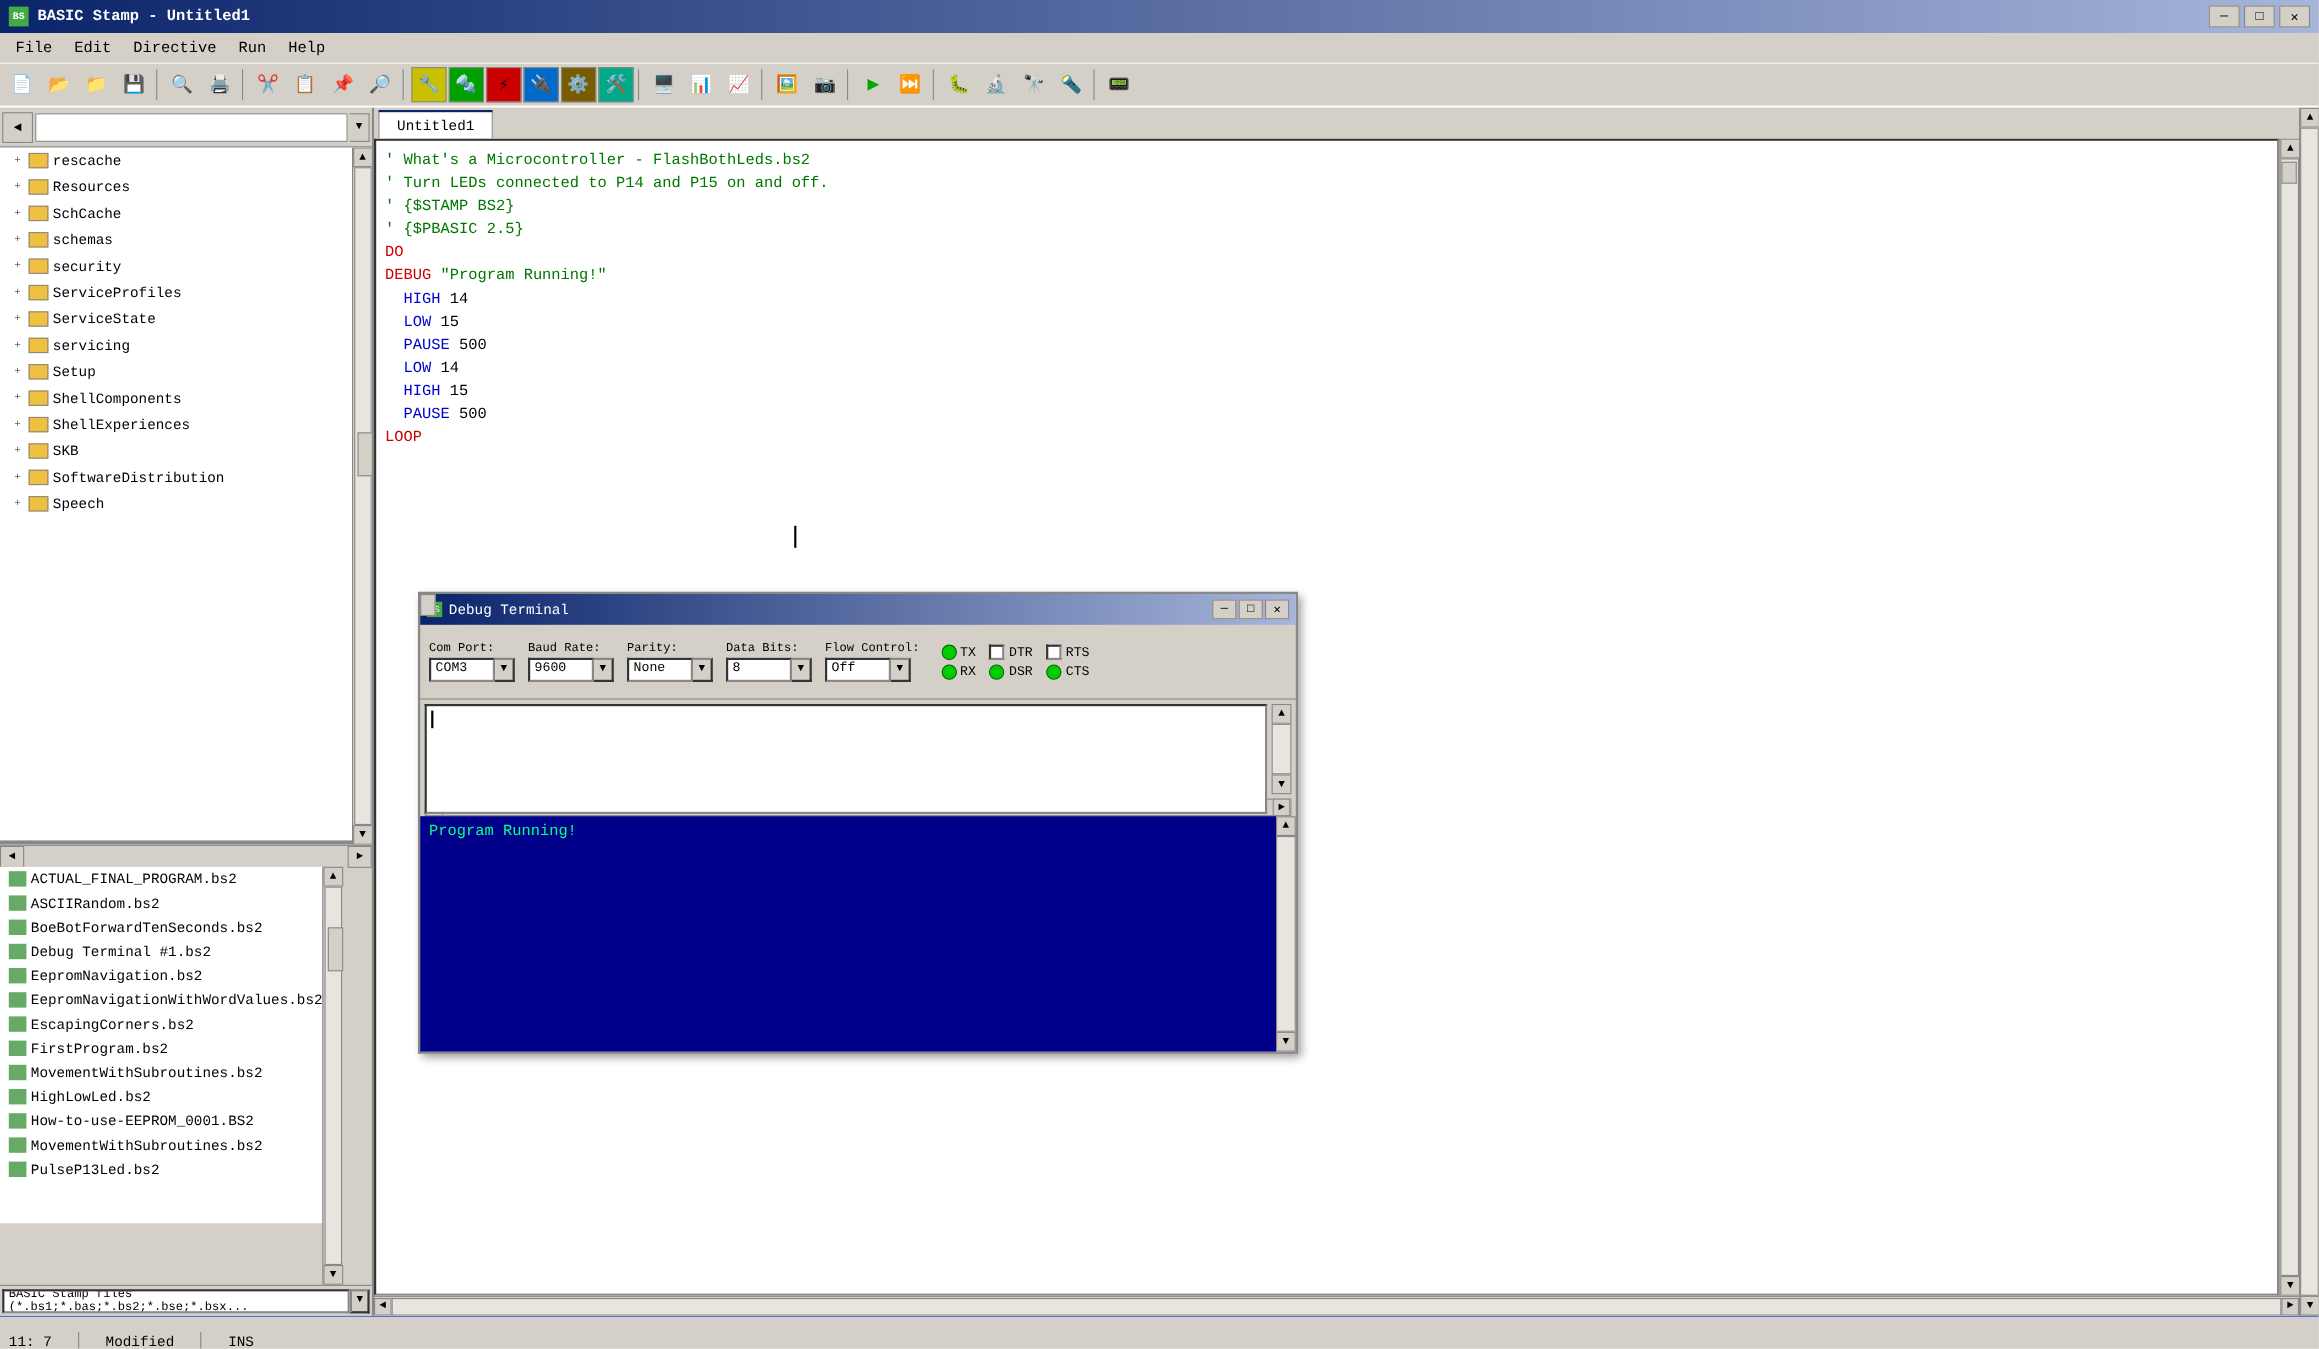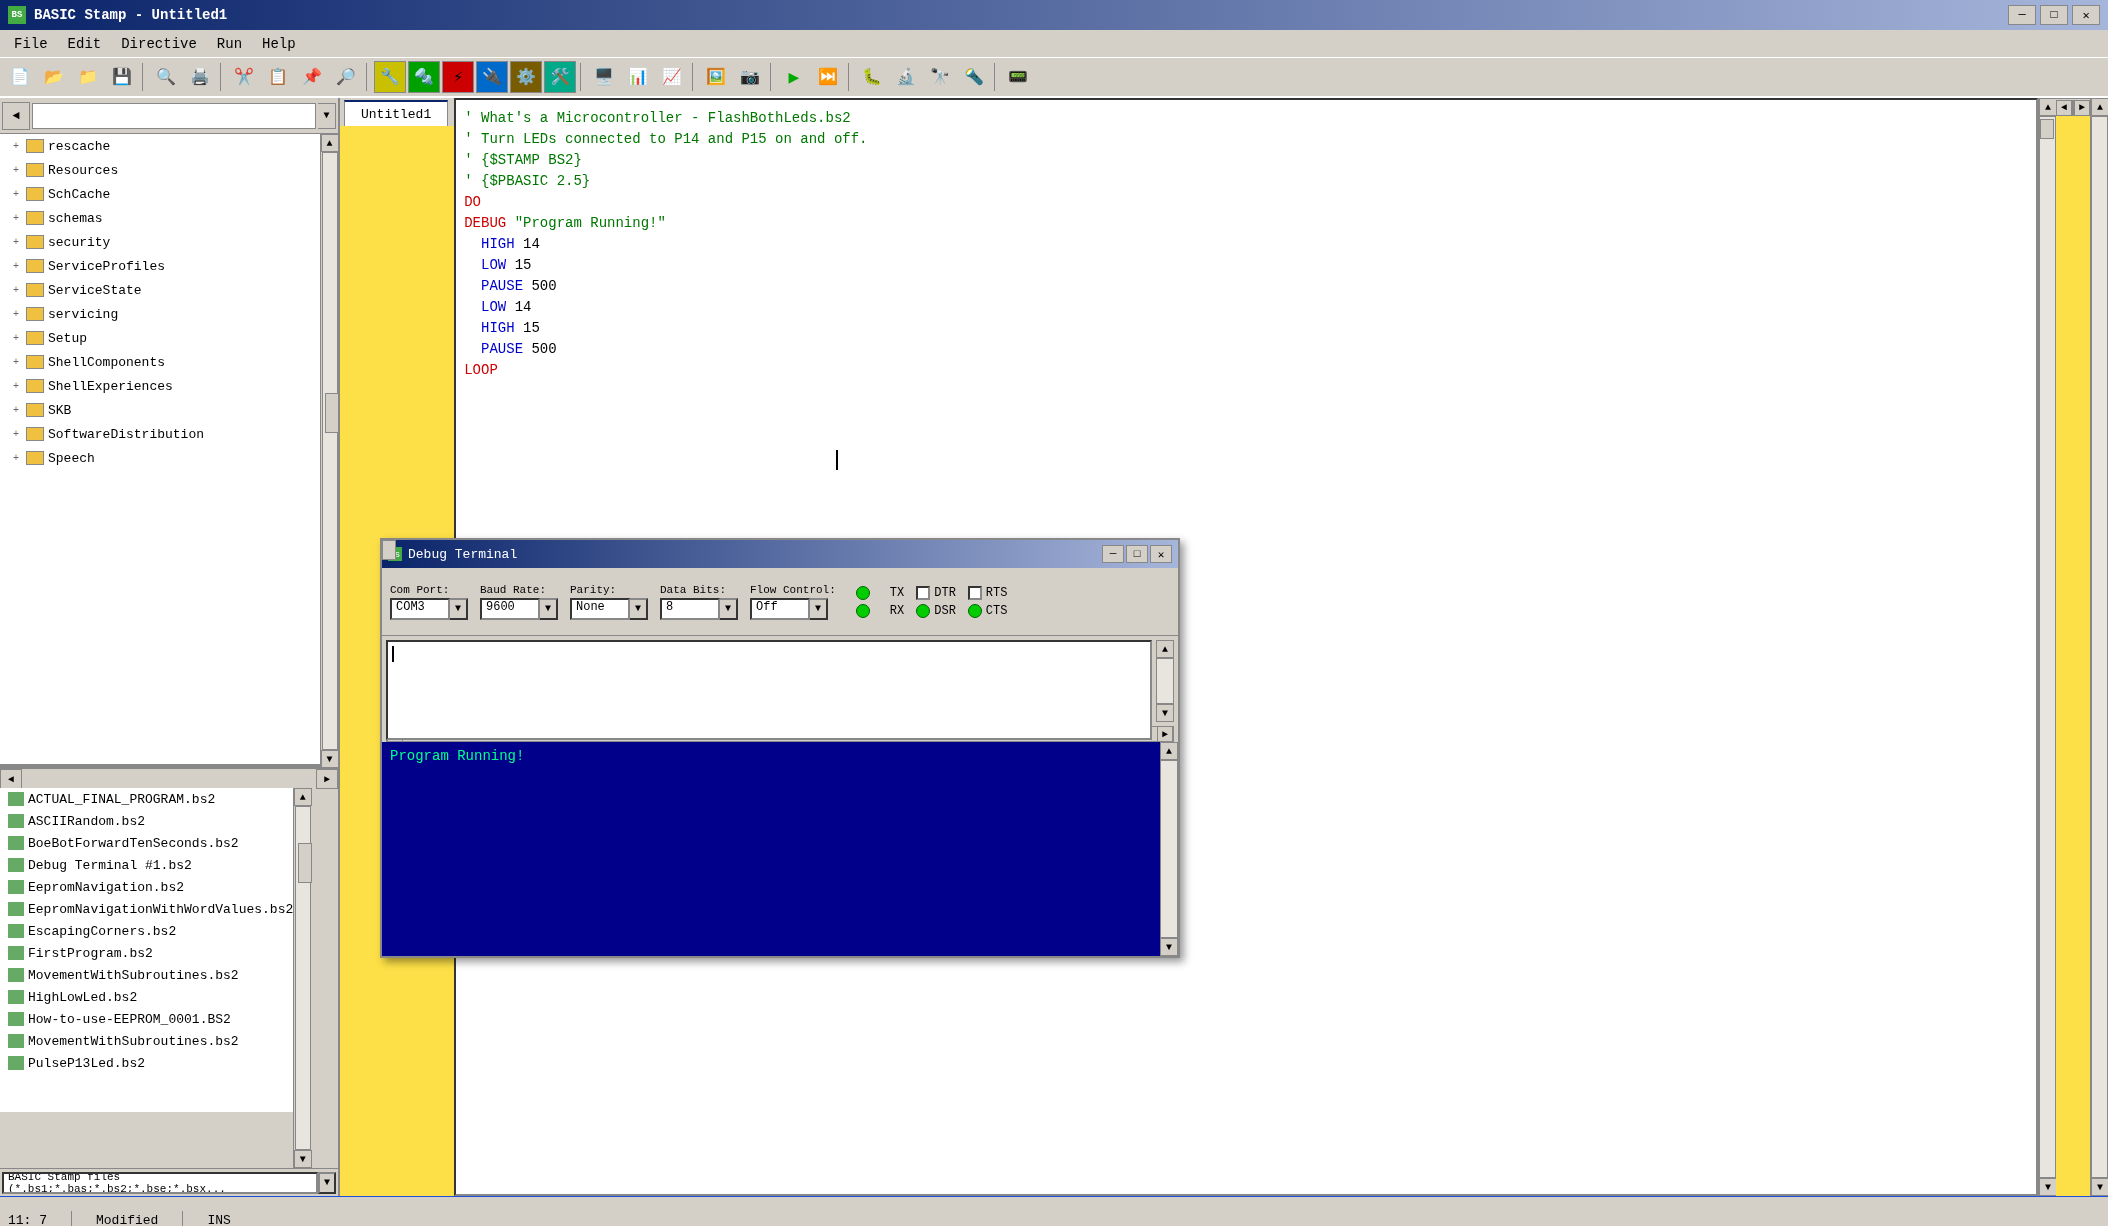--- a/index.html
+++ b/index.html
@@ -207,22 +207,22 @@
       align-items: center;
       border-top: 1px solid #888;
       background: #d4d0c8;
       padding: 2px;
     }
 
     
     #editor-area {
       flex: 1;
       display: flex;
-      flex-direction: row;
-      background: #fde047;
+      flex-direction: column;
+      background: #fca5a5;
       overflow: hidden;
     }
 
     
     #tab-bar {
       height: 28px;
       display: flex;
       align-items: flex-end;
       background: #d4d0c8;
       padding: 0 4px;
@@ -396,21 +396,21 @@
       cursor: pointer;
     }
     .indicator-group {
       display: flex;
       flex-direction: column;
       gap: 4px;
       margin-left: 8px;
     }
     .indicator {
       display: flex;
-      gap: 20px;
+      gap: 3px;
       font-size: 12px;
     }
     .led {
       width: 14px;
       height: 14px;
       border-radius: 50%;
       background: #00cc00;
       border: 1px solid #006600;
     }
     .checkbox-group {

